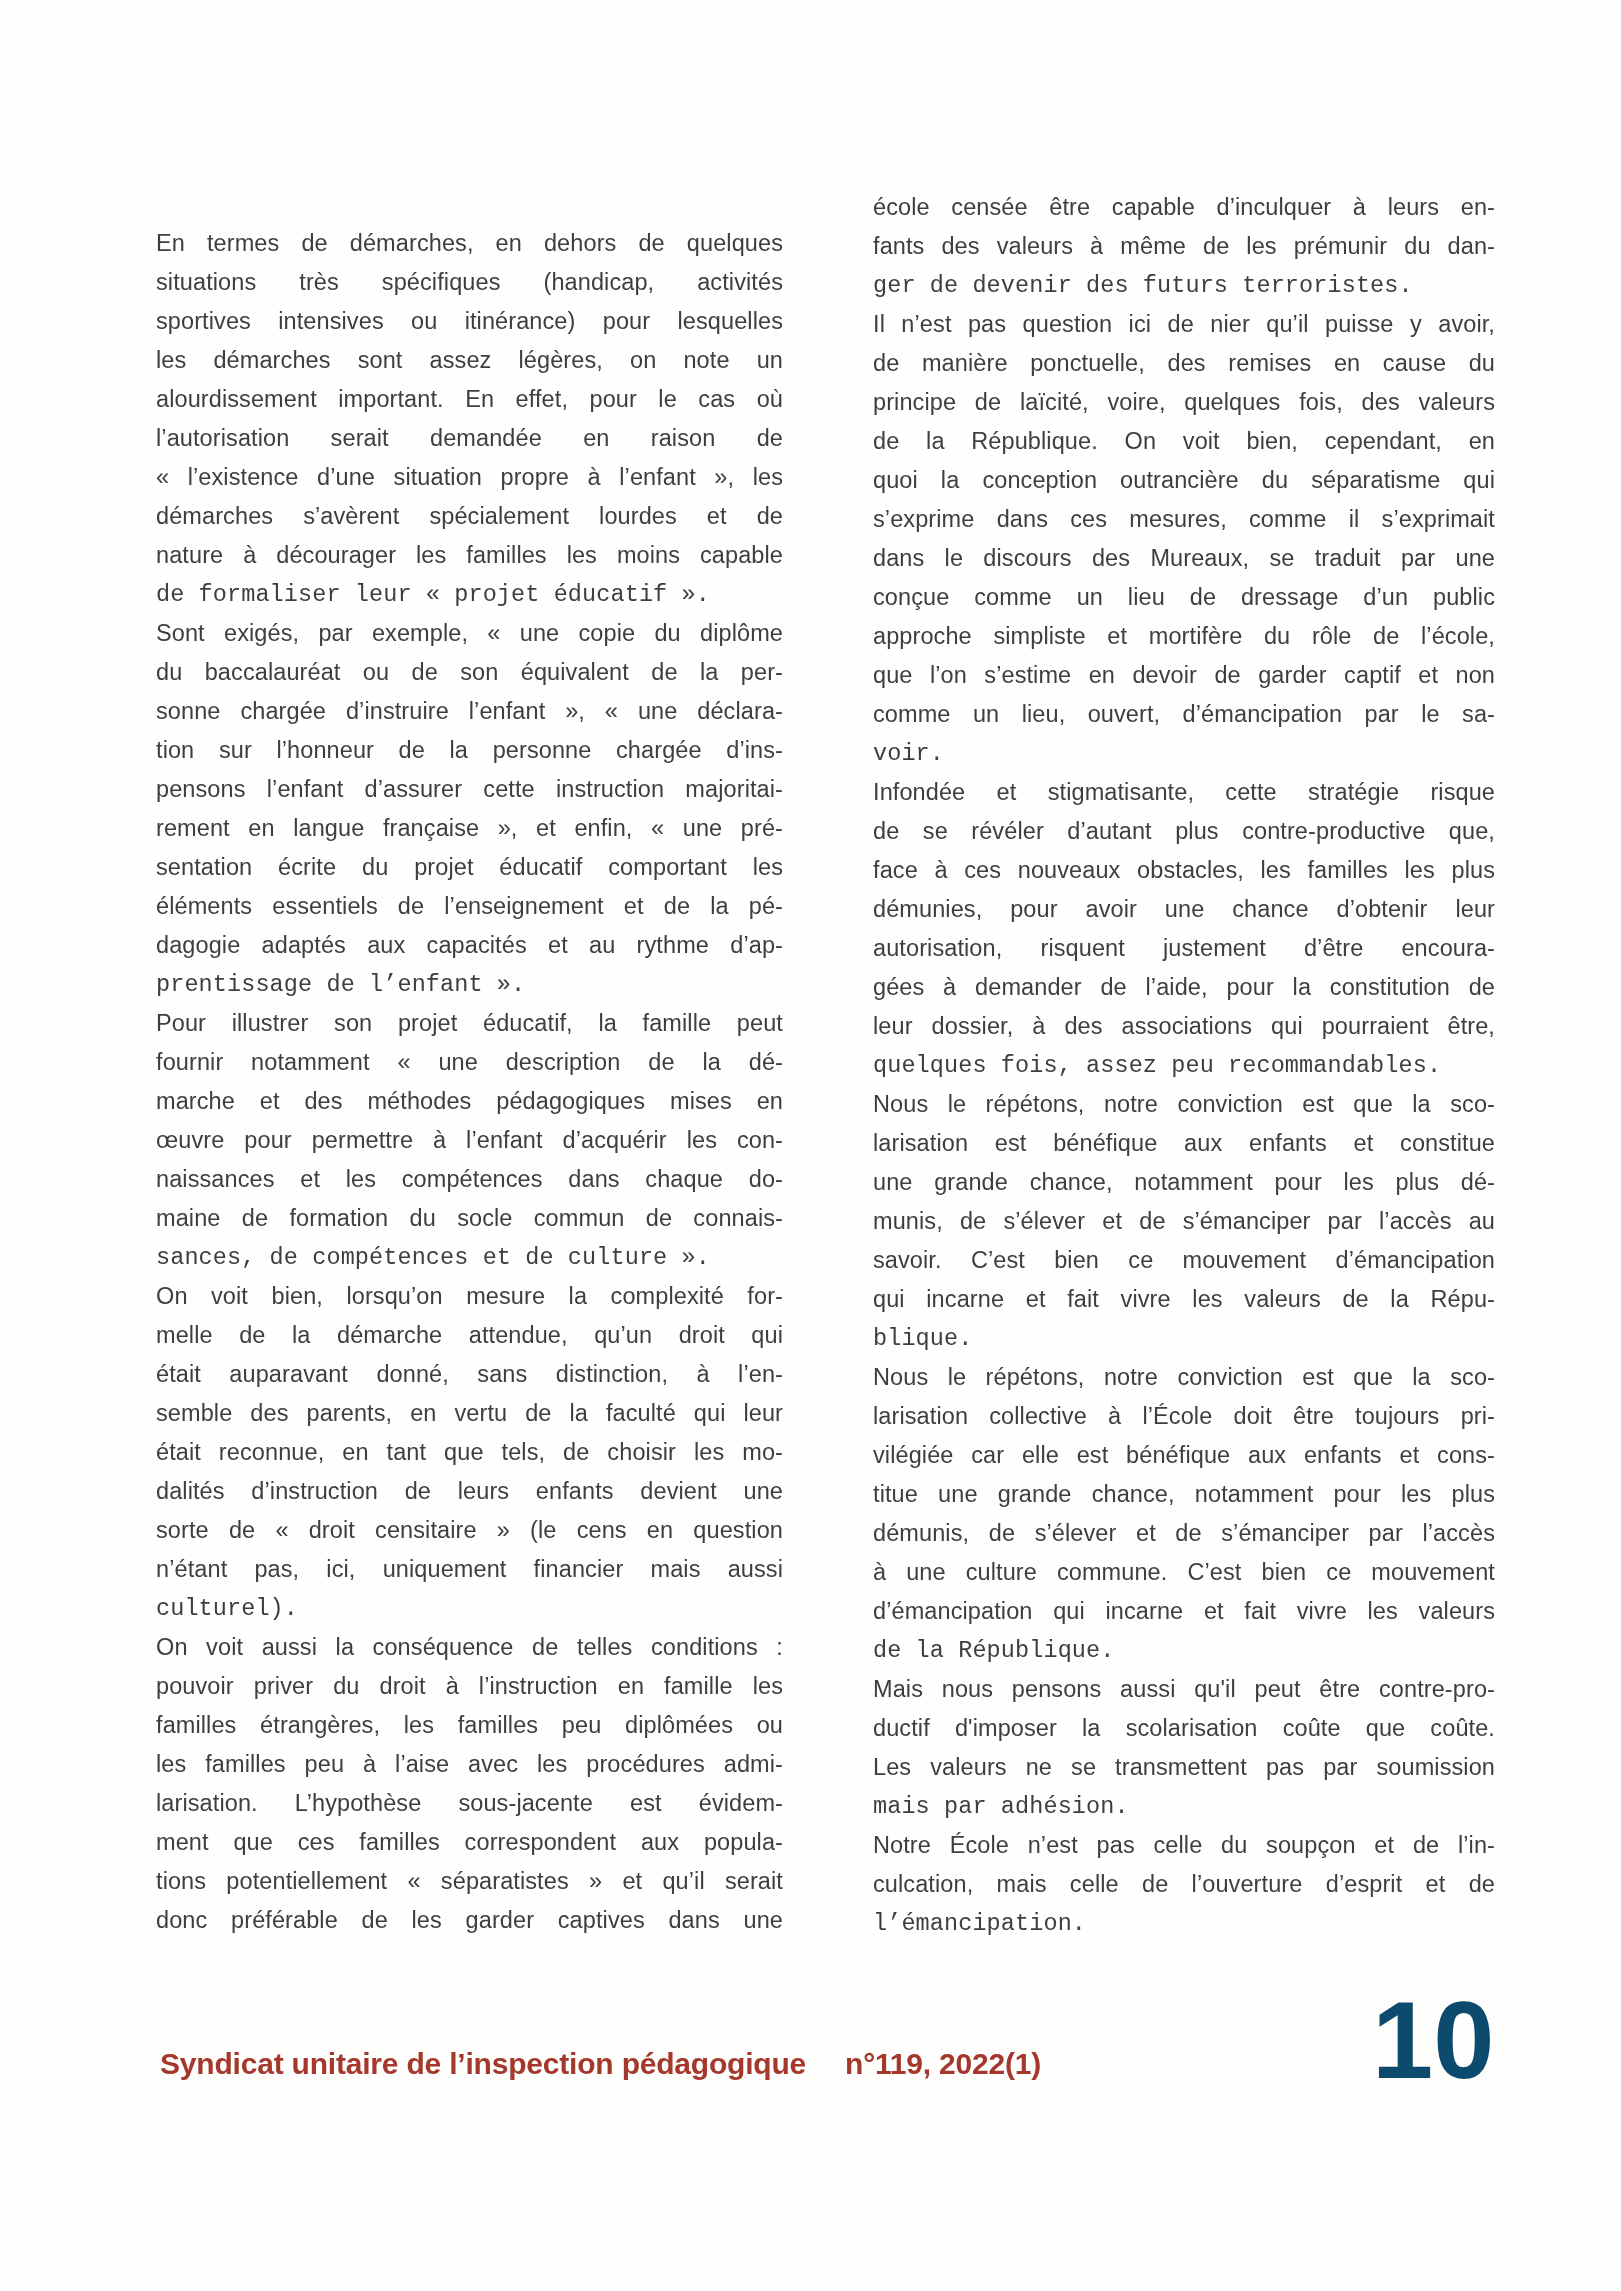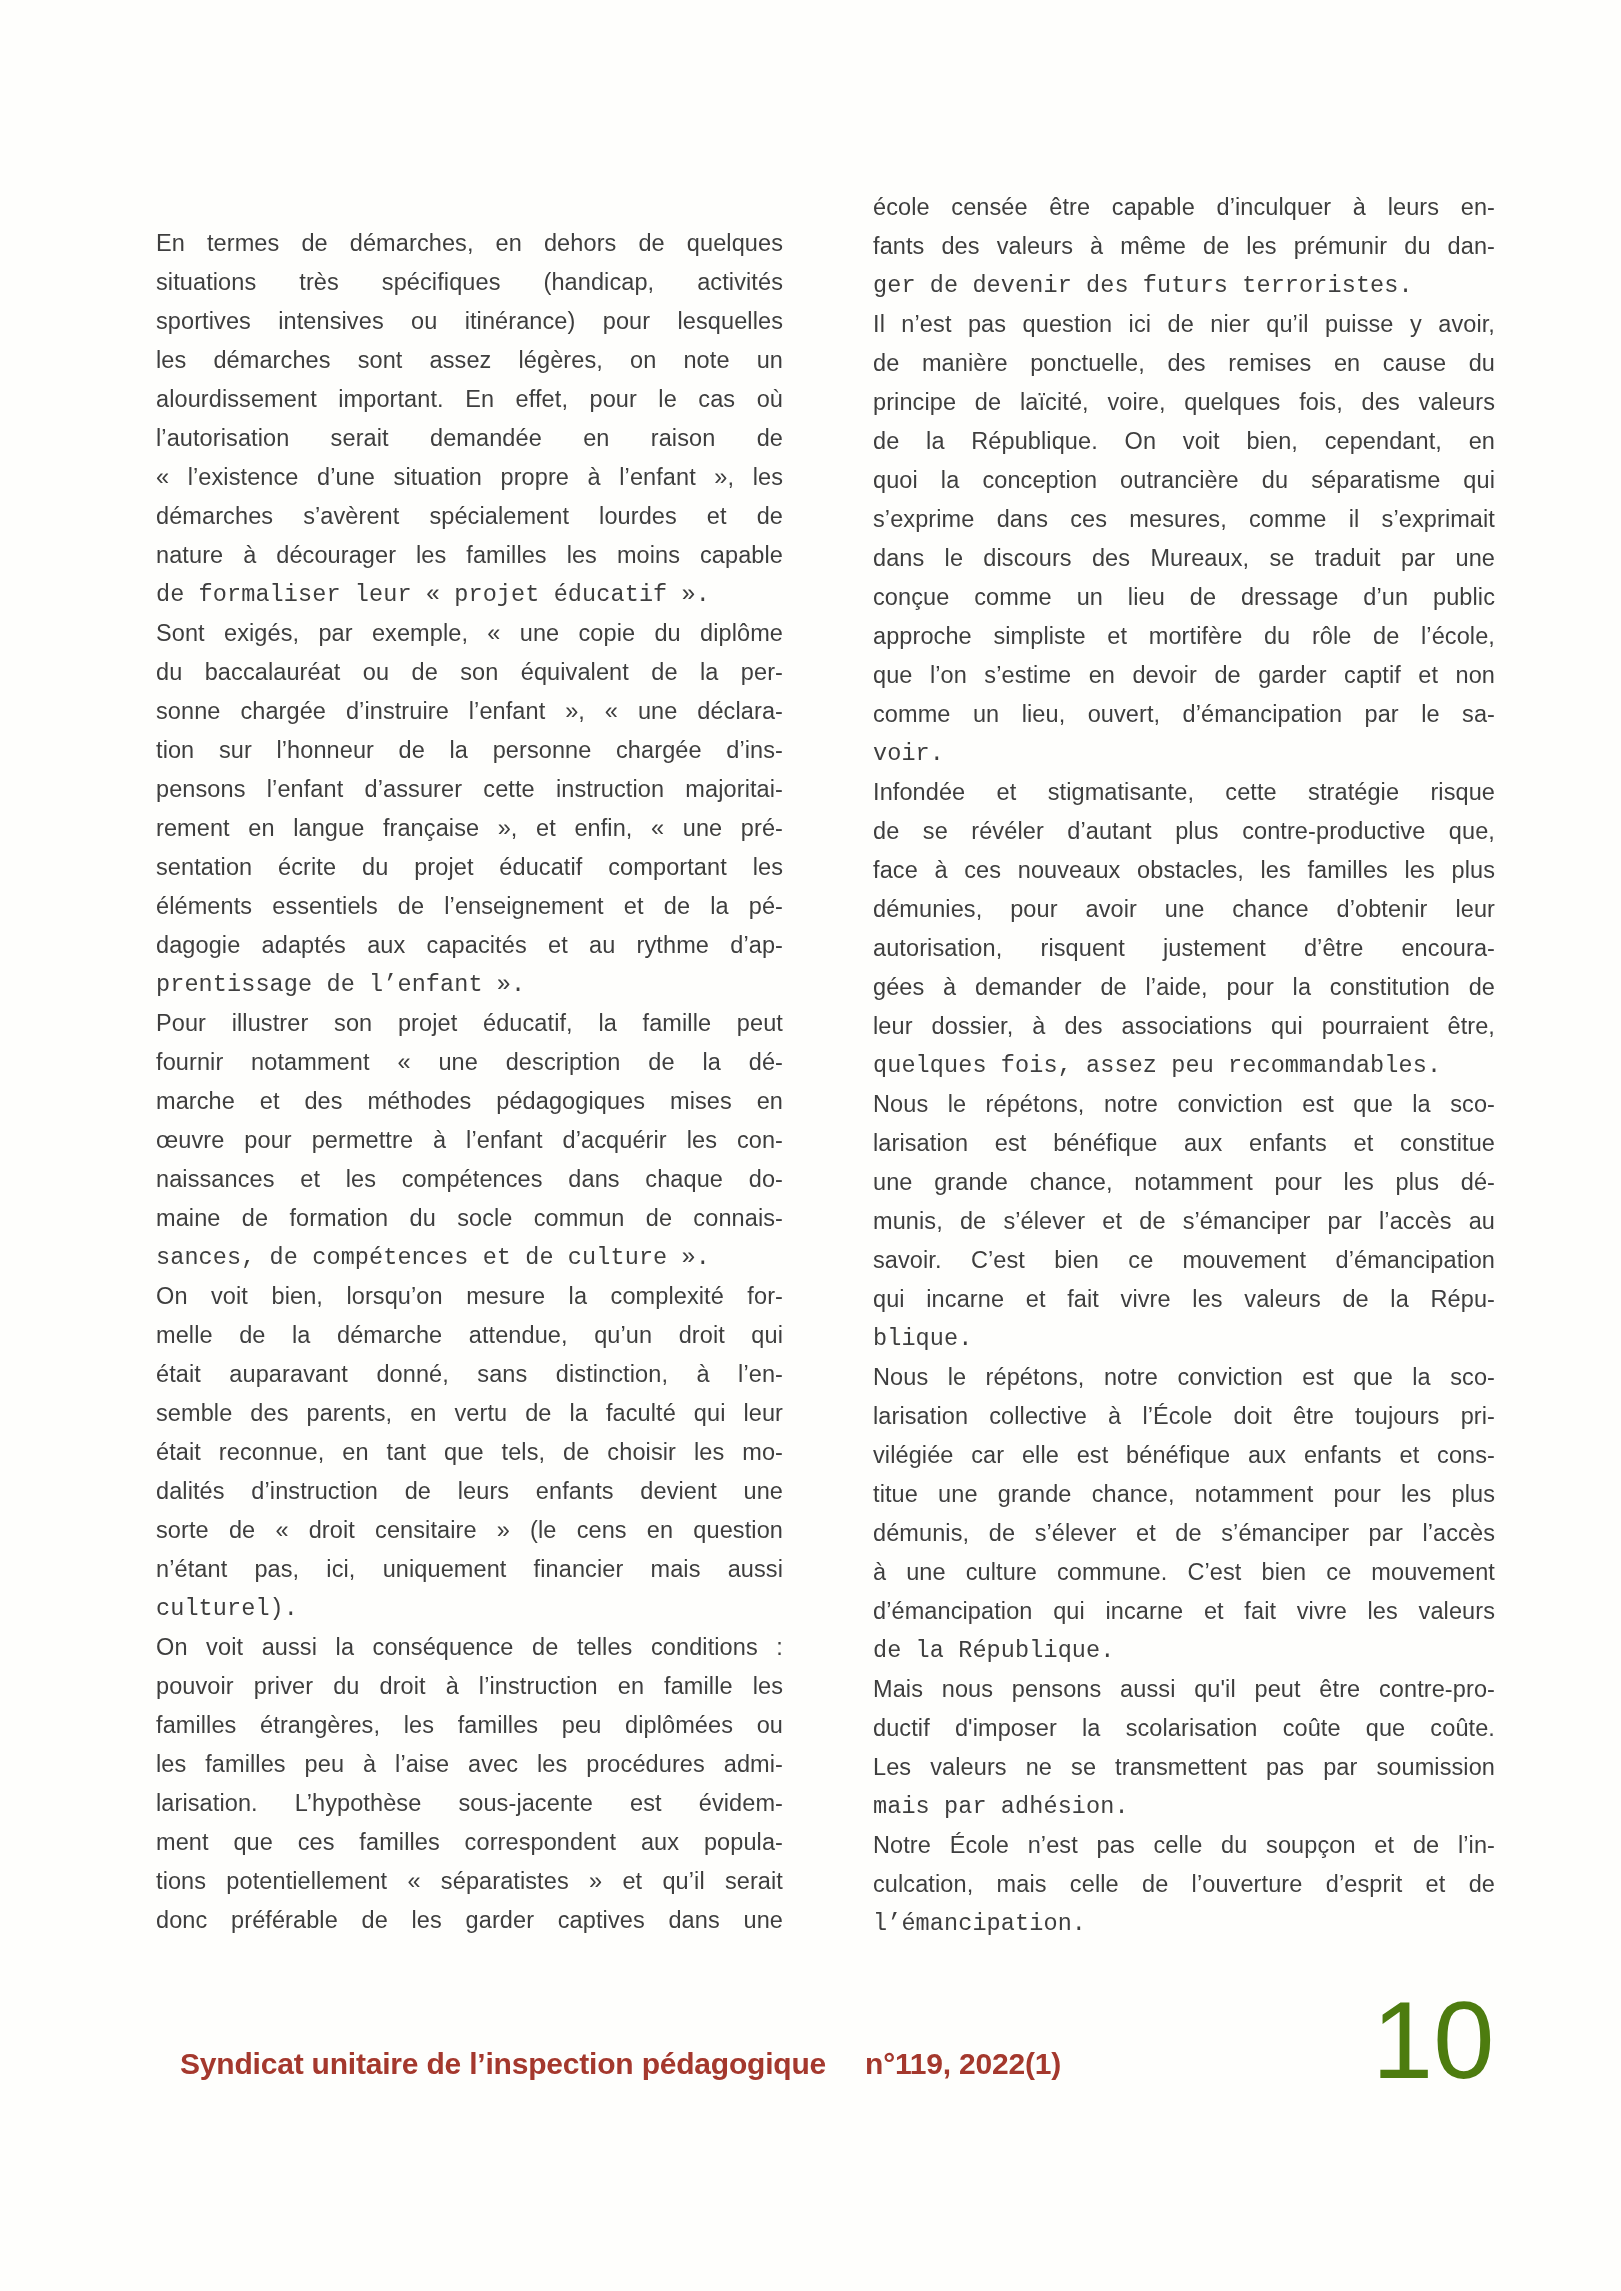--- a/index.html
+++ b/index.html
@@ -40,32 +40,31 @@
     left: 160px;
     top: 2044px;
     display: flex;
     align-items: baseline;
     gap: 39px;
     font-size: 30px;
     line-height: 39px;
     font-weight: bold;
     letter-spacing: -0.2px;
     color: #a4382d;
-    margin-left: 20px;
   }
   .page-number {
     position: absolute;
     left: 1372px;
     top: 1985px;
     width: 122px;
     text-align: left;
     font-size: 110px;
     line-height: 110px;
-    font-weight: normal;
-    color: #4d7c0f;
+    font-weight: bold;
+    color: #0c4a6e;
   }
 </style>
 </head>
 <body>
 
 <div class="page">
 
   <div class="column column-left">
       <div class="line">En termes de démarches, en dehors de quelques</div>
       <div class="line">situations très spécifiques (handicap, activités</div>

